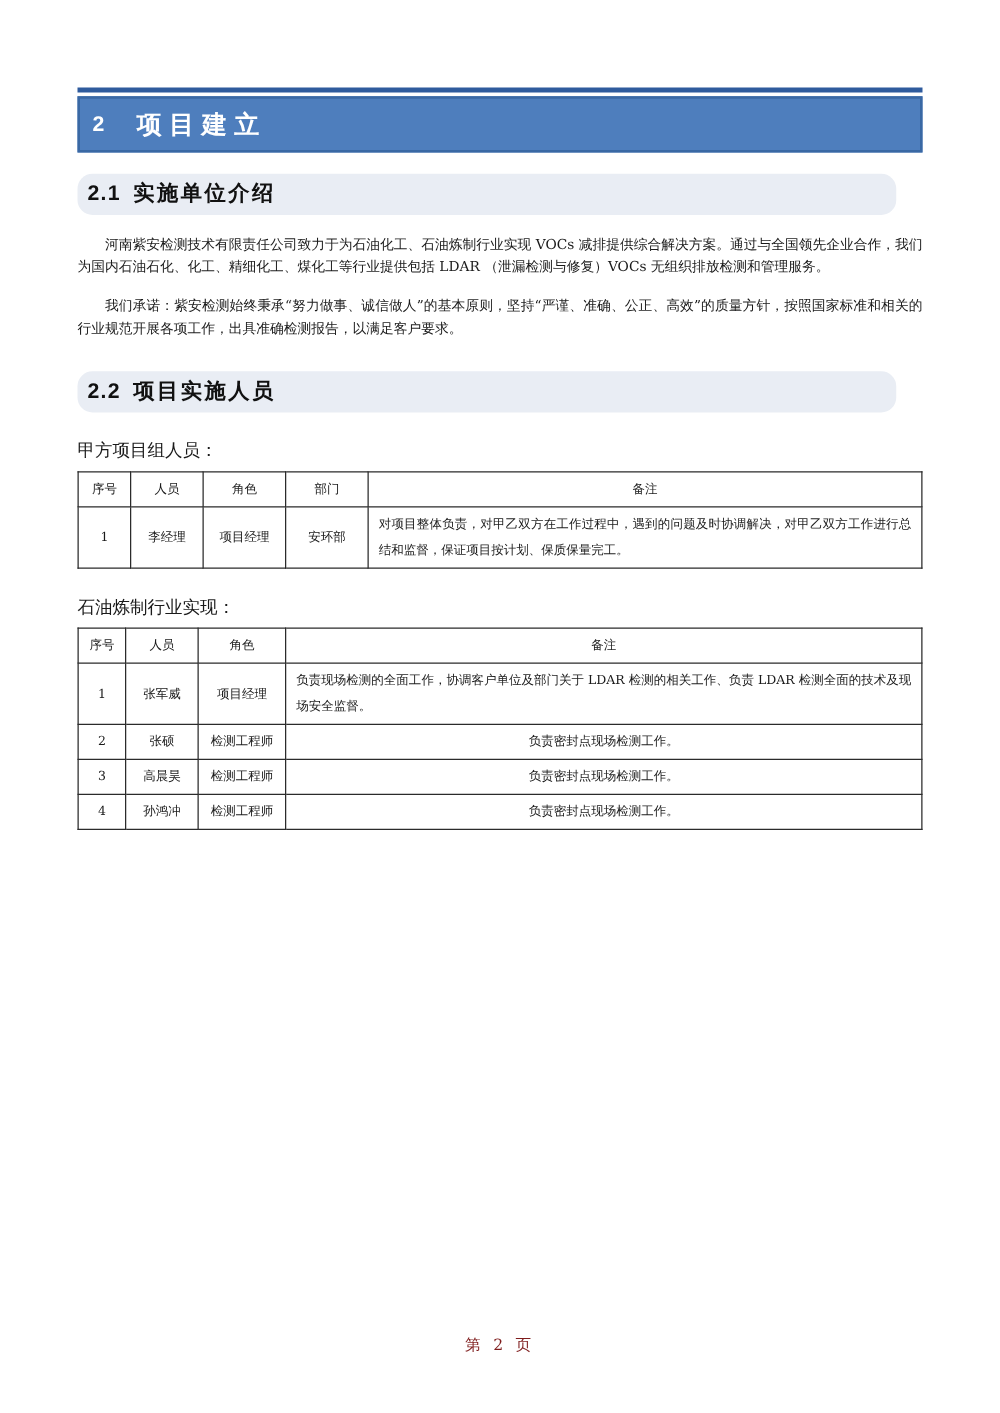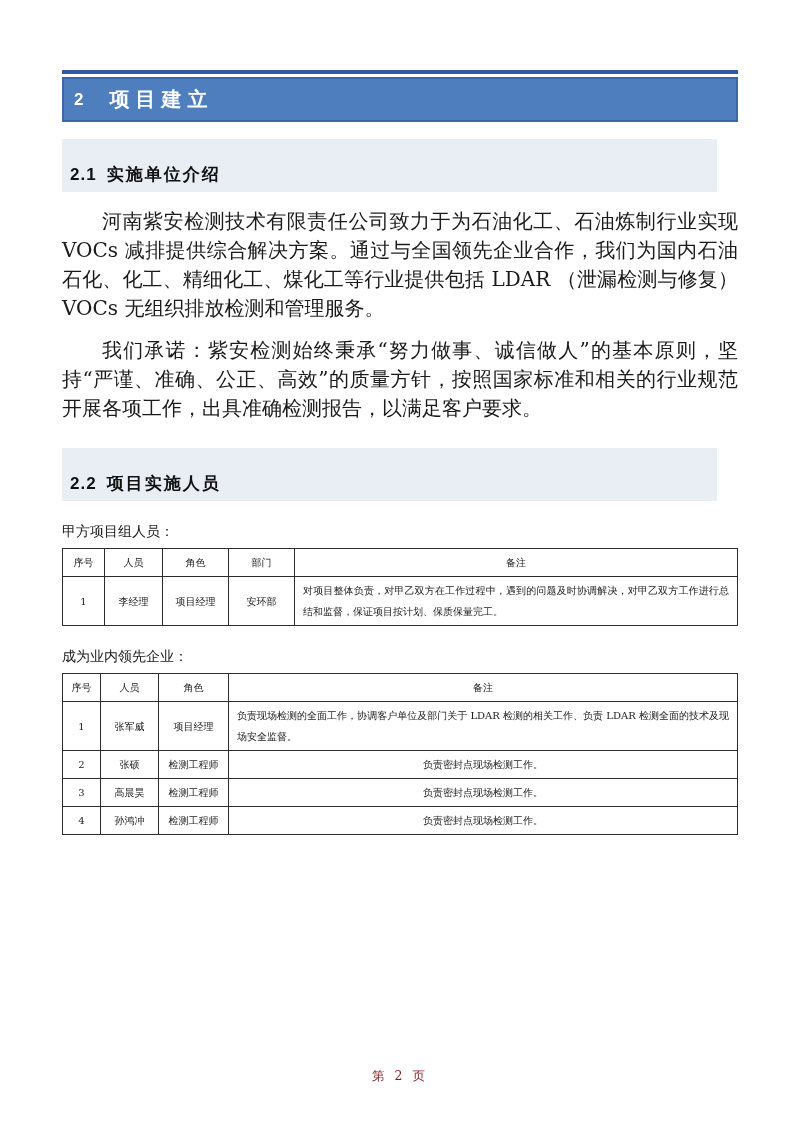--- a/index.html
+++ b/index.html
@@ -35,35 +35,36 @@
     color: #ffffff;
   }
   .h1-num { font-size: 17px; }
   .h1-text { font-size: 20px; letter-spacing: 6px; margin-left: 26px; }
 
   
   .h2-bar {
     margin-top: 17px;
     width: 655px;
     background: #e9edf4;
-    padding: 24px 8px 6px 8px;
+    padding: 4px 8px 6px 8px;
     font-family: "Liberation Sans", "DejaVu Sans", sans-serif;
     font-weight: bold;
     font-size: 17px;
     color: #111111;
     letter-spacing: 2px;
+    border-radius: 12px;
   }
   .h2-bar .h2-num { letter-spacing: 1px; margin-right: 10px; }
 
   
   .paras { margin-top: 15px; }
   .paras p {
     margin: 0 0 13px 0;
-    font-size: 20px;
-    line-height: 29px;
+    font-size: 11px;
+    line-height: 18px;
     text-align: justify;
     text-indent: 2em;
   }
 
   
   .tbl-label {
     font-size: 14px;
     margin-top: 22px;
     margin-bottom: 7px;
   }
@@ -144,21 +145,21 @@
         <tr>
           <td>1</td>
           <td>李经理</td>
           <td>项目经理</td>
           <td>安环部</td>
           <td class="remark-left">对项目整体负责，对甲乙双方在工作过程中，遇到的问题及时协调解决，对甲乙双方工作进行总结和监督，保证项目按计划、保质保量完工。</td>
         </tr>
       </tbody>
     </table>
 
-    <div class="tbl-label">成为业内领先企业：</div>
+    <div class="tbl-label">石油炼制行业实现：</div>
     <table class="people">
       <colgroup>
         <col style="width:38px">
           <col style="width:58px">
           <col style="width:70px">
           <col>
       </colgroup>
       <thead>
         <tr>
           <th>序号</th>

